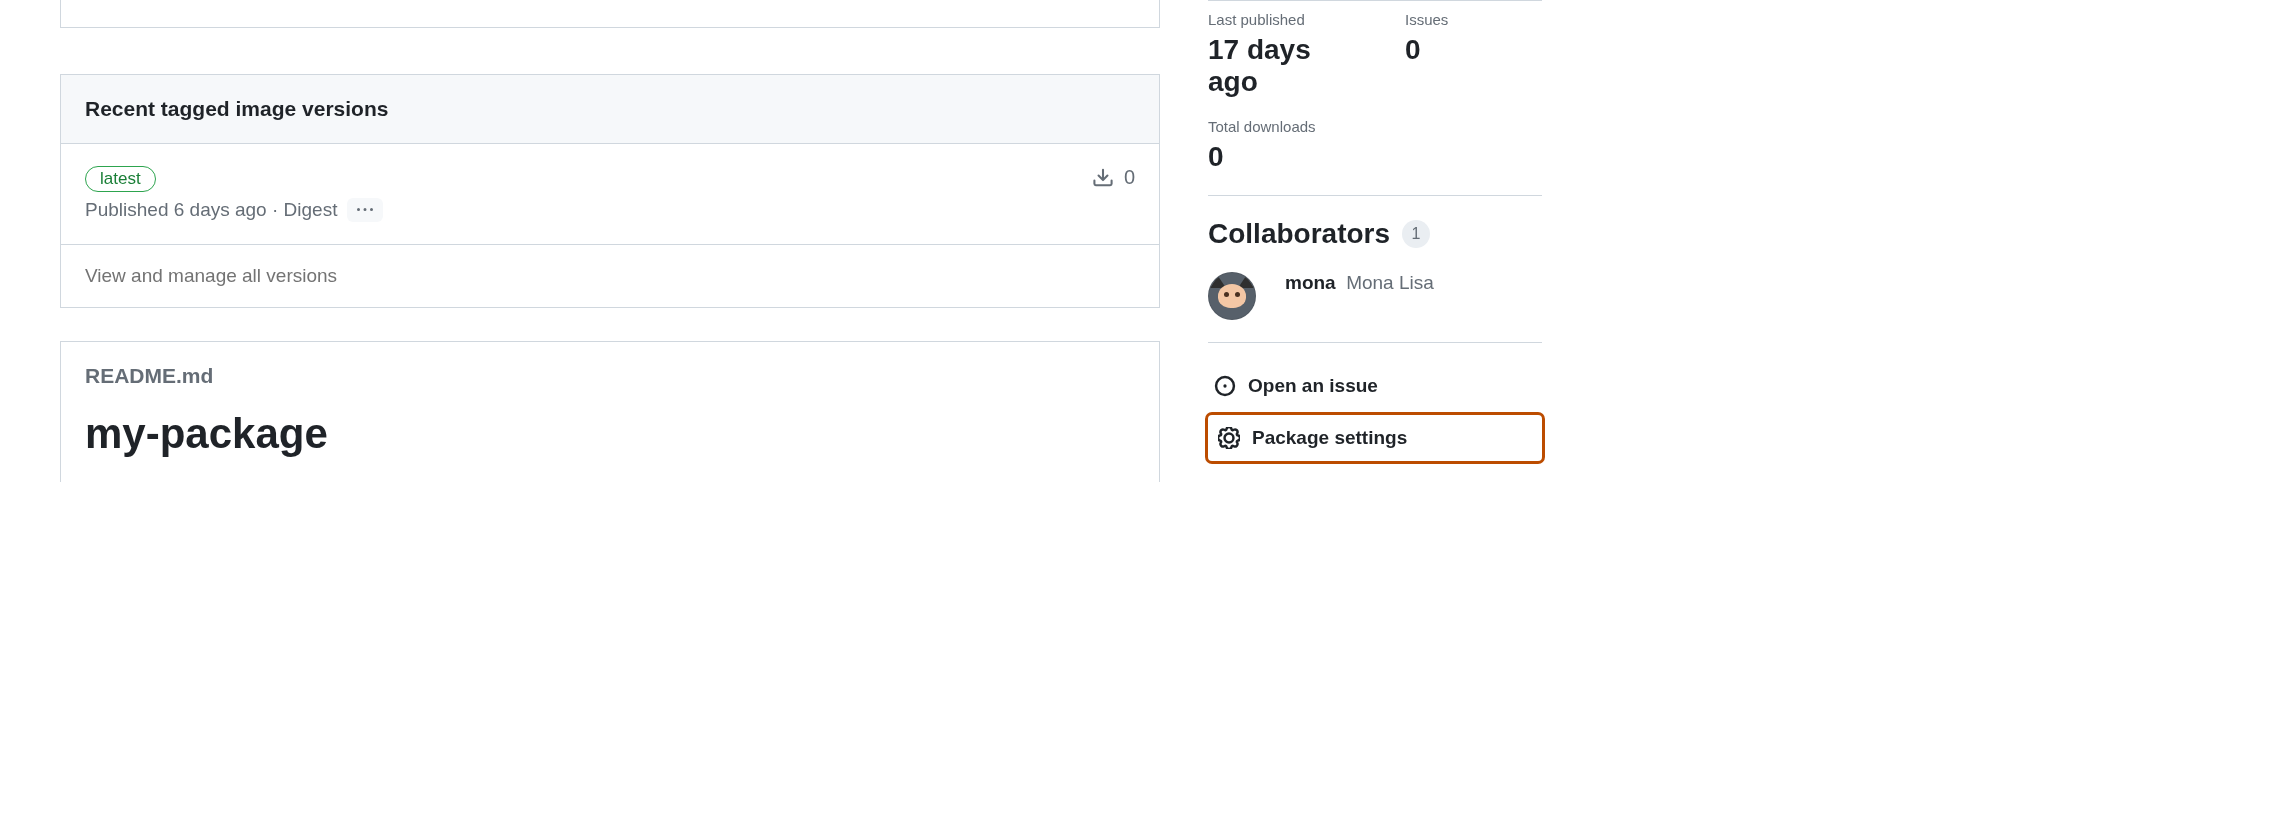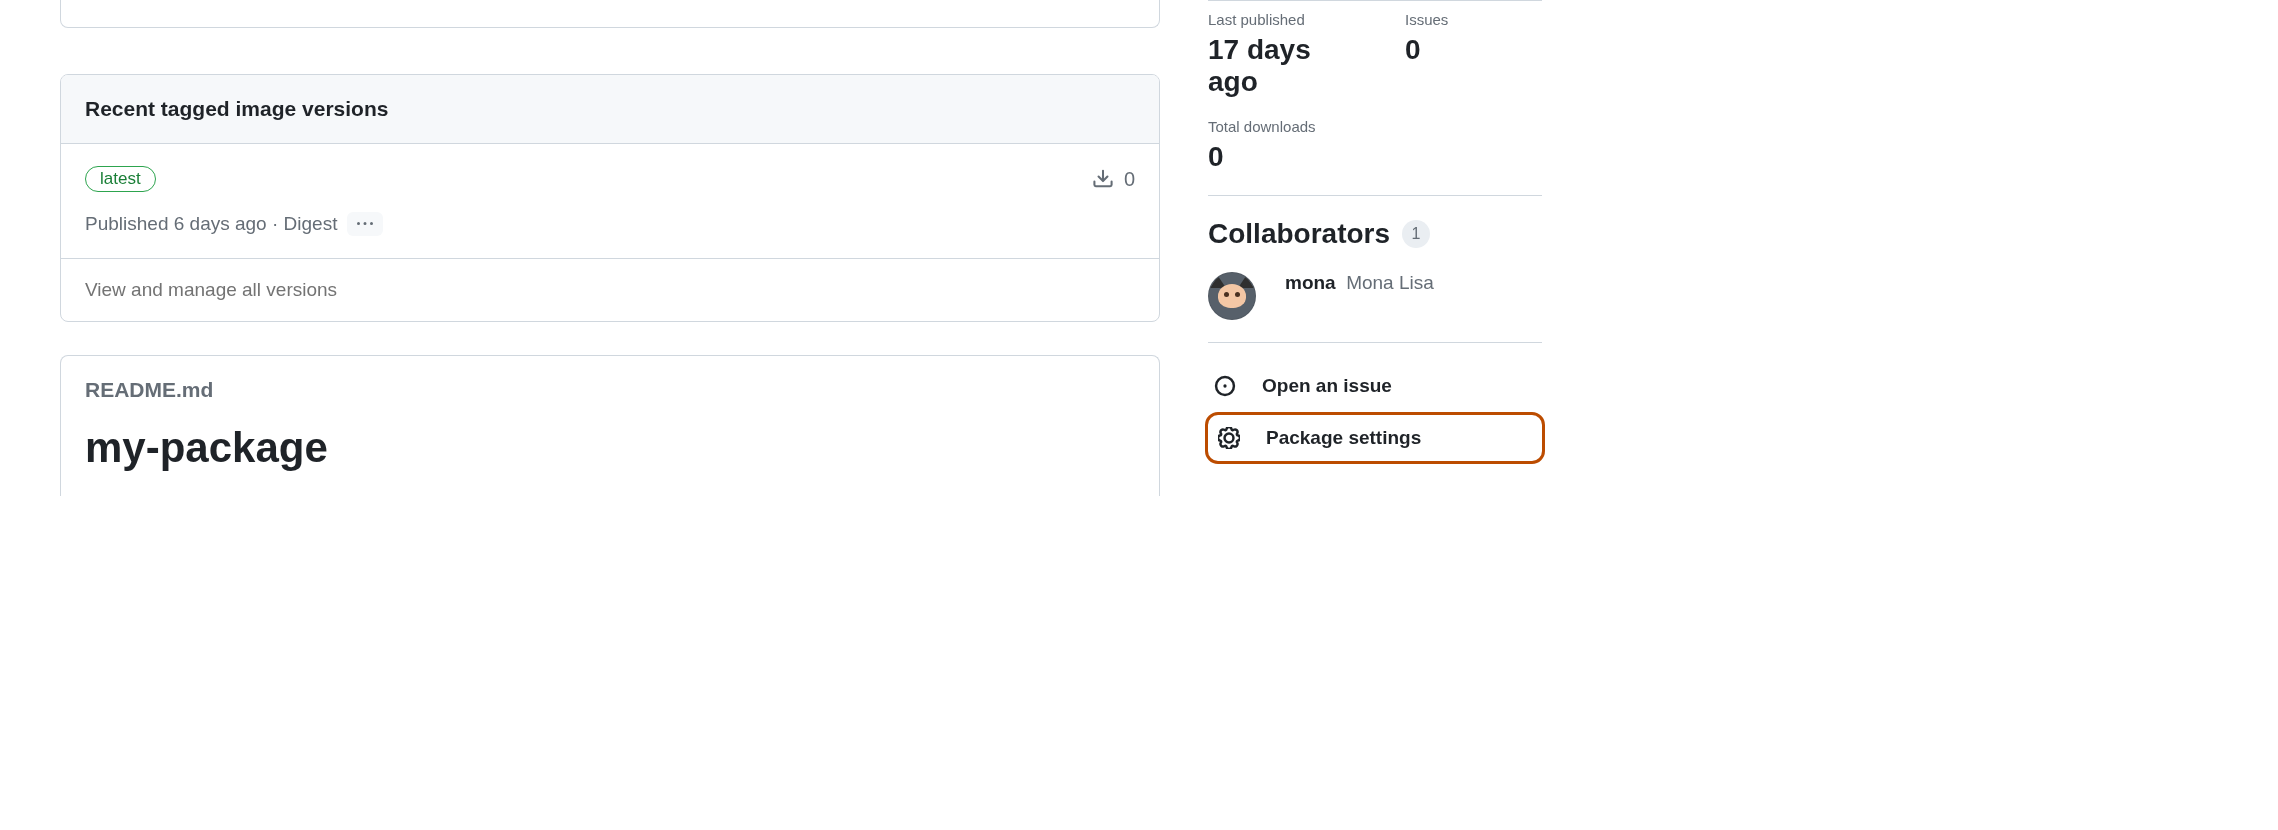--- a/index.html
+++ b/index.html
@@ -18,21 +18,21 @@
     .main-column {
       flex: 1;
       max-width: 1100px;
     }
     .sidebar-column {
       width: 334px;
       flex-shrink: 0;
     }
     .panel {
       border: 1px solid #d0d7de;
-      border-radius: 8px;
+      border-radius: 0;
       overflow: hidden;
       background: #ffffff;
     }
     .panel-top-empty {
       height: 28px;
       margin-bottom: 46px;
       border-top: none;
       border-top-left-radius: 0;
       border-top-right-radius: 0;
     }
@@ -45,23 +45,23 @@
       font-size: 21px;
       font-weight: 600;
       color: #1f2328;
     }
     .version-item {
       padding: 22px 24px;
       border-bottom: 1px solid #d0d7de;
     }
     .version-row-top {
       display: flex;
-      align-items: center;
+      align-items: flex-start;
       justify-content: space-between;
-      margin-bottom: 20px;
+      margin-bottom: 6px;
     }
     .tag-badge {
       display: inline-block;
       border: 1.5px solid #2da44e;
       color: #1a7f37;
       font-size: 17px;
       font-weight: 500;
       padding: 2px 14px;
       border-radius: 999px;
     }
@@ -239,38 +239,38 @@
       color: #1f2328;
     }
     .collab-fullname {
       color: #656d76;
       font-size: 19px;
       margin-left: 6px;
     }
     .action-link {
       display: flex;
       align-items: center;
-      gap: 26px;
+      gap: 12px;
       padding: 12px 6px;
       font-size: 19px;
       font-weight: 600;
       color: #1f2328;
       text-decoration: none;
       border-radius: 8px;
     }
     .action-link svg {
       width: 22px;
       height: 22px;
       fill: none;
       stroke: #1f2328;
       stroke-width: 1.8;
     }
     .action-link.highlighted {
       outline: 3px solid #bc4c00;
-      border-radius: 10px;
+      border-radius: 4px;
       padding: 12px 10px;
       margin-top: 6px;
     }
     .sidebar-actions {
       padding-top: 20px;
     }
   </style>
 </head>
 <body>
 

